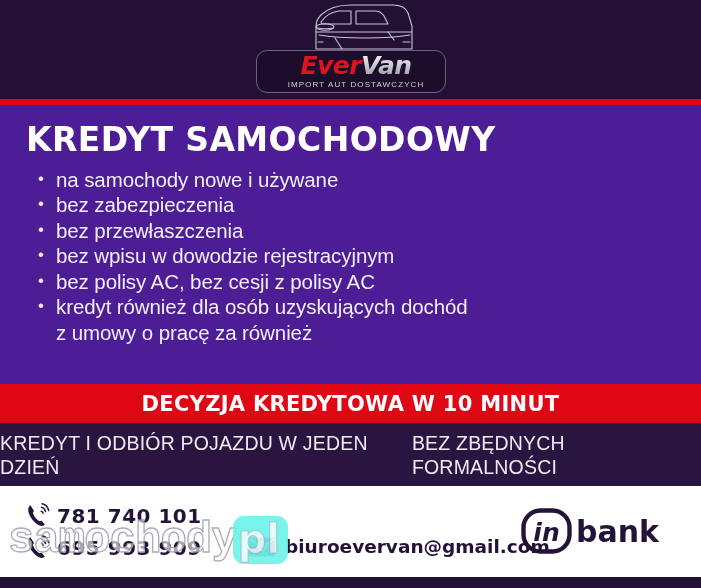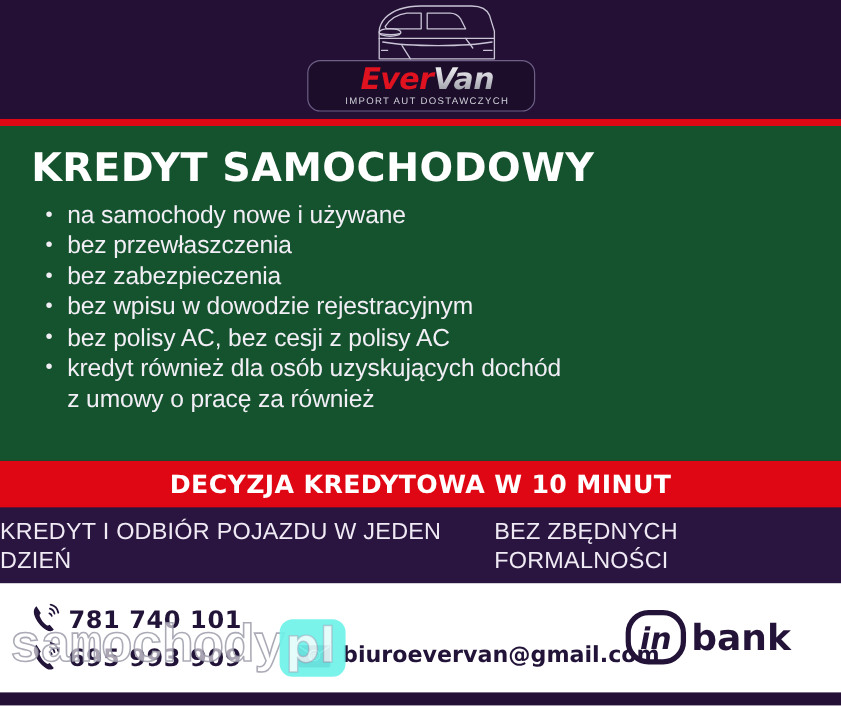--- a/index.html
+++ b/index.html
@@ -83,21 +83,21 @@
 
   .red-rule {
     width: 100%;
     height: 6px;
     background: #e00714;
   }
 
   
   .body-area {
     position: relative;
-    background: #14532d;
+    background: #4c1d95;
     padding: 0;
     height: 279px;
   }
   .heading {
     color: #ffffff;
     font-family: "DejaVu Sans", sans-serif;
     font-weight: bold;
     font-size: 33px;
     letter-spacing: 0.4px;
     padding: 16px 0 0 26px;
@@ -286,22 +286,22 @@
     </div>
   </div>
 
   <div class="red-rule"></div>
 
   <div class="body-area">
     <h1 class="heading">KREDYT  SAMOCHODOWY</h1>
 
     <ul class="benefits">
       <li>na samochody nowe i używane</li>
+      <li>bez zabezpieczenia</li>
       <li>bez przewłaszczenia</li>
-      <li>bez zabezpieczenia</li>
       <li>bez wpisu w dowodzie rejestracyjnym</li>
       <li>bez polisy AC, bez cesji z polisy AC</li>
       <li>kredyt również dla osób uzyskujących dochód</li>
       <li class="nobullet">z umowy o pracę za również</li>
     </ul>
   </div>
 
   <div class="red-banner">
     <span>DECYZJA KREDYTOWA W 10 MINUT</span>
   </div>

